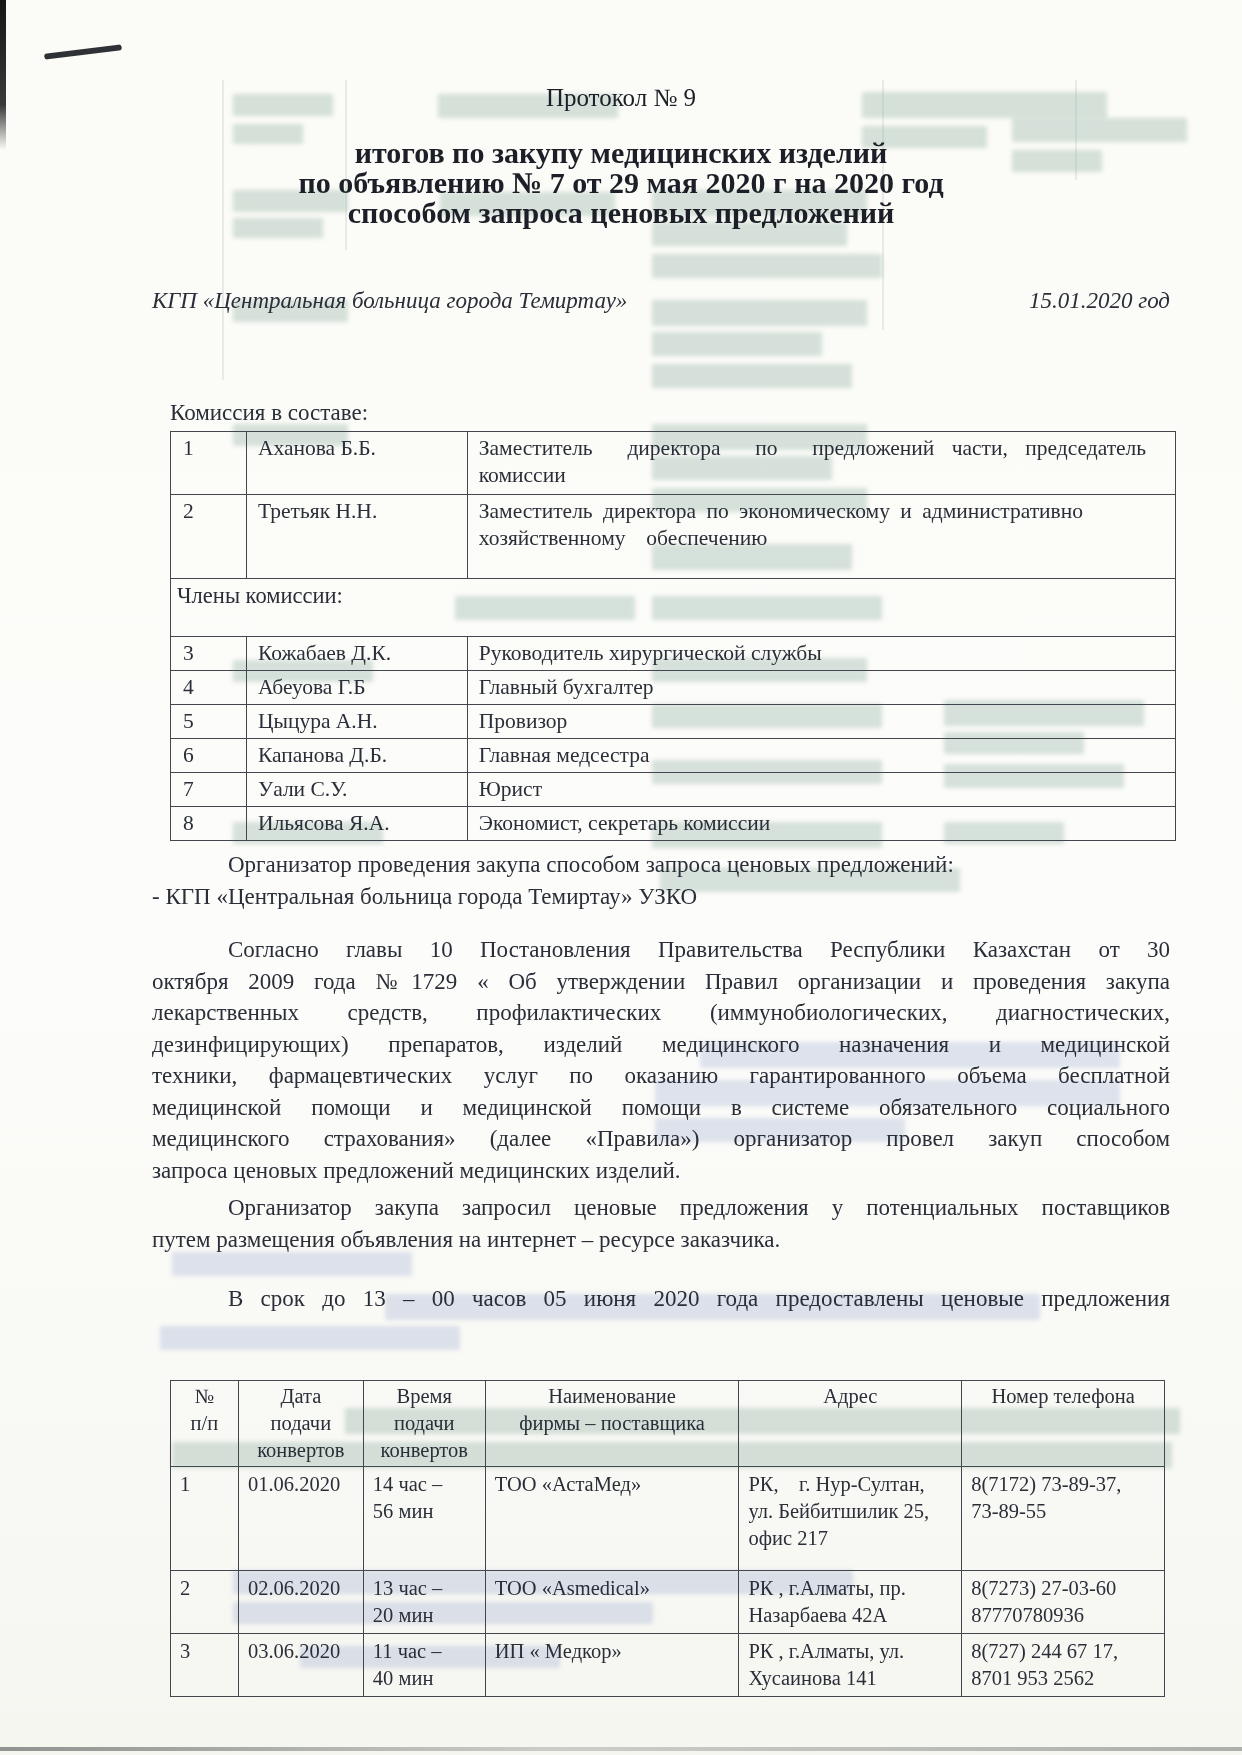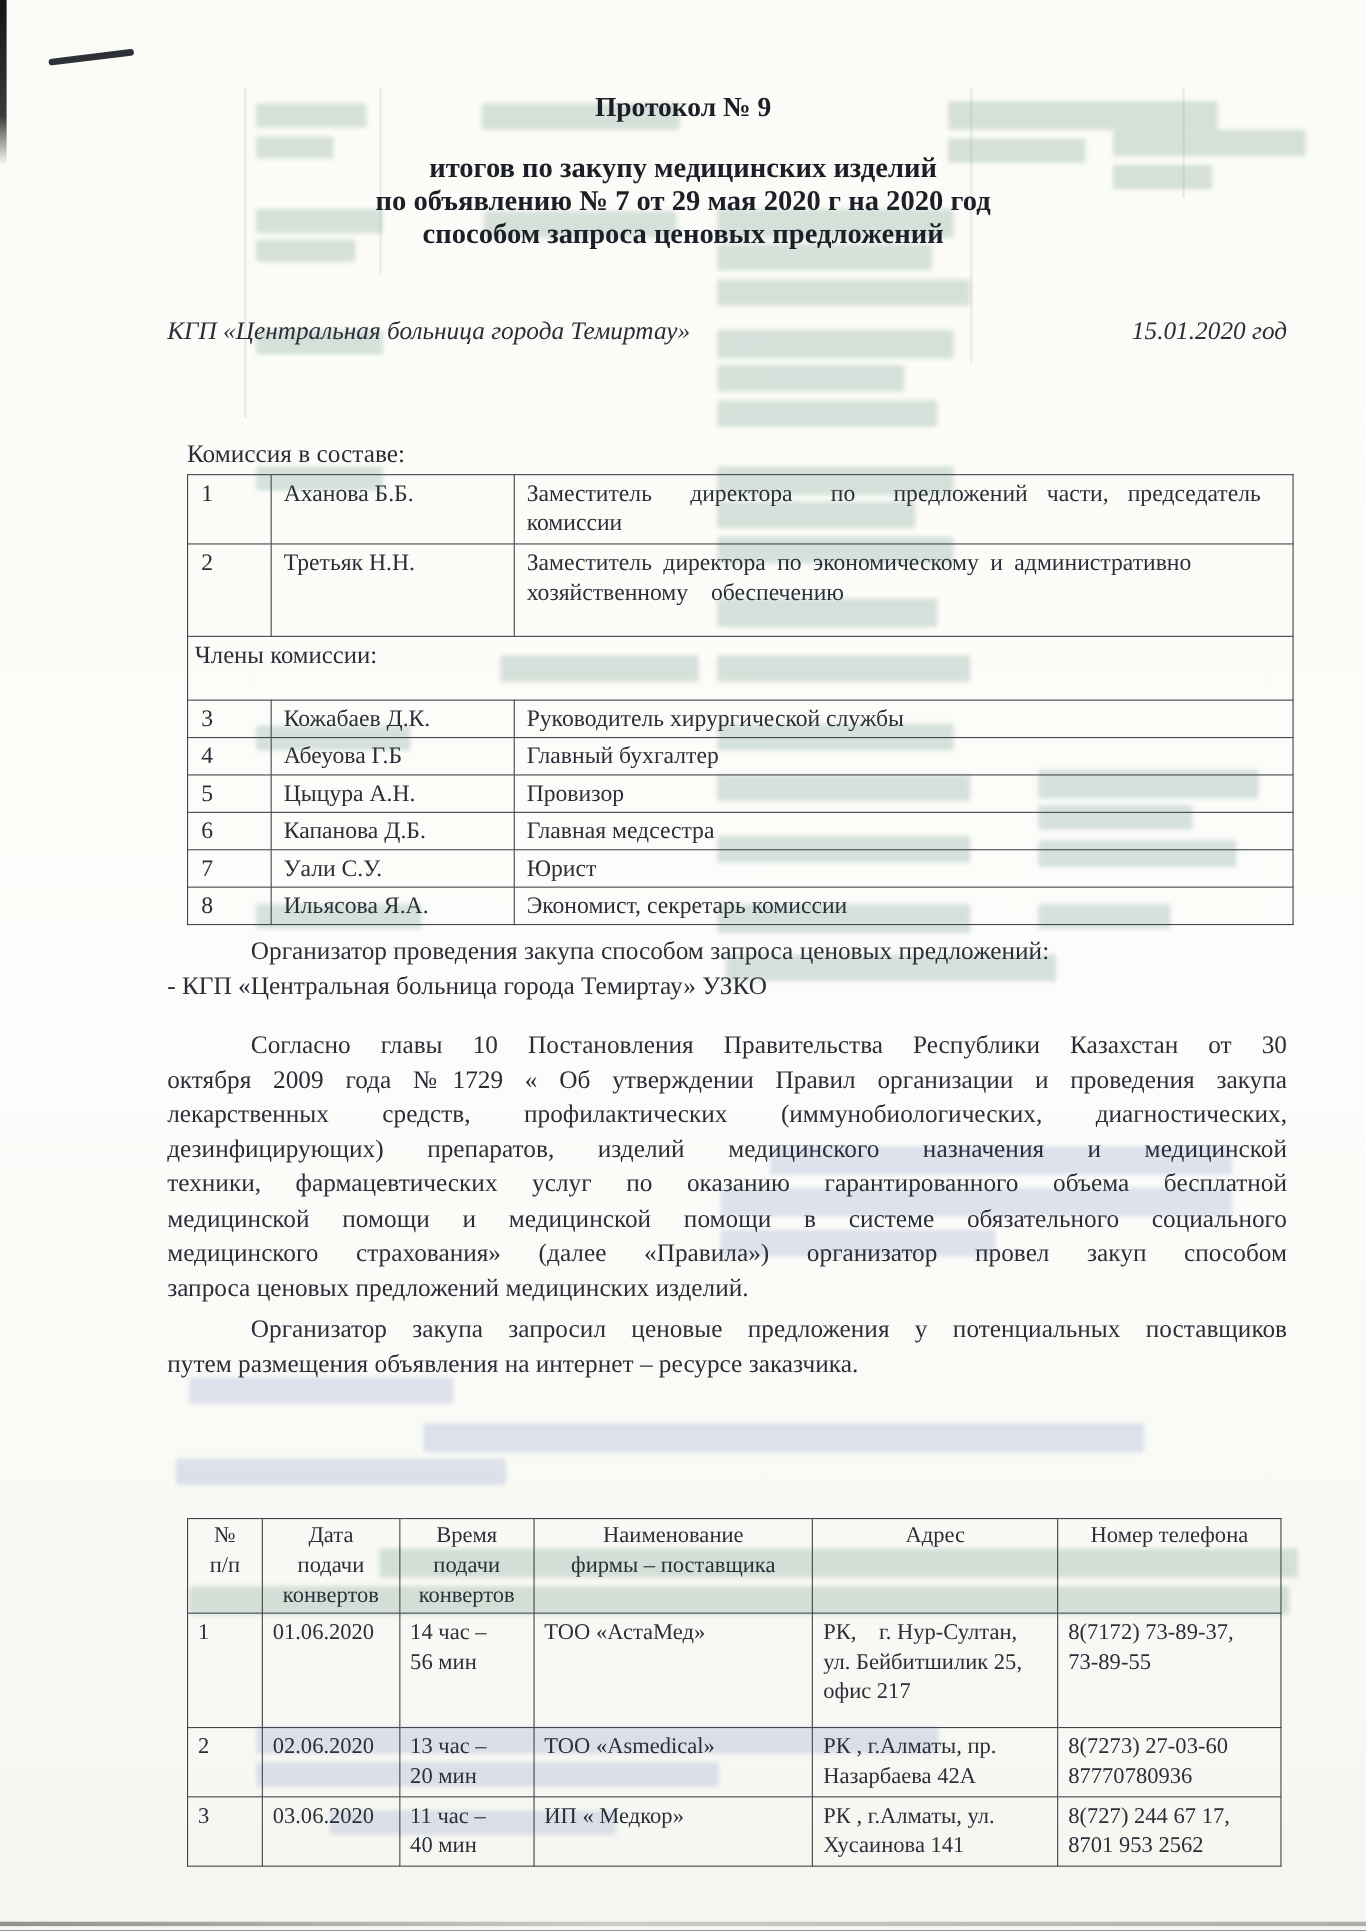--- a/index.html
+++ b/index.html
@@ -21,22 +21,22 @@
     background:linear-gradient(90deg,rgba(125,130,128,.85),rgba(160,164,160,.5) 45%,rgba(140,146,142,.7));z-index:3;}
   
   .bleed{position:absolute;inset:0;z-index:1;}
   .bl{position:absolute;filter:blur(2px);border-radius:2px;}
   .bl.g{background:rgba(124,162,145,0.30);}
   .bl.b{background:rgba(126,146,196,0.24);}
   .vl{position:absolute;width:2px;background:rgba(118,150,138,0.15);}
   
   .content{position:absolute;inset:0;z-index:2;}
   .title-block{position:absolute;top:84px;left:0;width:1242px;text-align:center;color:#1c1f27;}
-  .title-block h1{margin:0;font-size:25px;font-weight:bold;}
-  .subtitle{margin-top:26px;font-weight:bold;font-size:26px;line-height:30px;}
+  .title-block h1{margin:0;font-size:25px;font-weight:normal;}
+  .subtitle{margin-top:26px;font-weight:bold;font-size:30px;line-height:30px;}
   .org-row{position:absolute;top:288px;left:152px;width:1018px;display:flex;
     justify-content:space-between;font-size:23px;font-style:italic;}
   .commission-label{position:absolute;top:400px;left:170px;font-size:23px;}
   table{border-collapse:collapse;}
   td,th{border:1.6px solid #42464d;vertical-align:top;white-space:pre-wrap;font-weight:normal;}
   .commission{position:absolute;left:170px;top:431px;width:1006px;font-size:21.5px;line-height:27px;}
   .commission td{padding:3px 11px;}
   .commission .num{padding-left:12px;}
   .commission .ws1{word-spacing:12px;}
   .commission .ws2{word-spacing:5px;}
@@ -199,20 +199,21 @@
 медицинского страхования» (далее «Правила») организатор провел закуп   способом</div>
       <div>запроса ценовых предложений  медицинских изделий.</div>
     </div>
 
     <div class="paragraph" style="top:1192px">
       <div class="jline">Организатор закупа запросил ценовые предложения у потенциальных поставщиков</div>
       <div>путем размещения объявления на интернет – ресурсе заказчика.</div>
     </div>
 
     <div class="paragraph" style="top:1283px">
+      <div class="jline">В срок до 13 – 00 часов 05 июня 2020 года предоставлены ценовые предложения</div>
     </div>
 
     <table class="suppliers">
       <colgroup>
         <col style="width:68px">
           <col style="width:125px">
           <col style="width:122px">
         <col style="width:254px">
           <col style="width:223px">
           <col style="width:203px">

